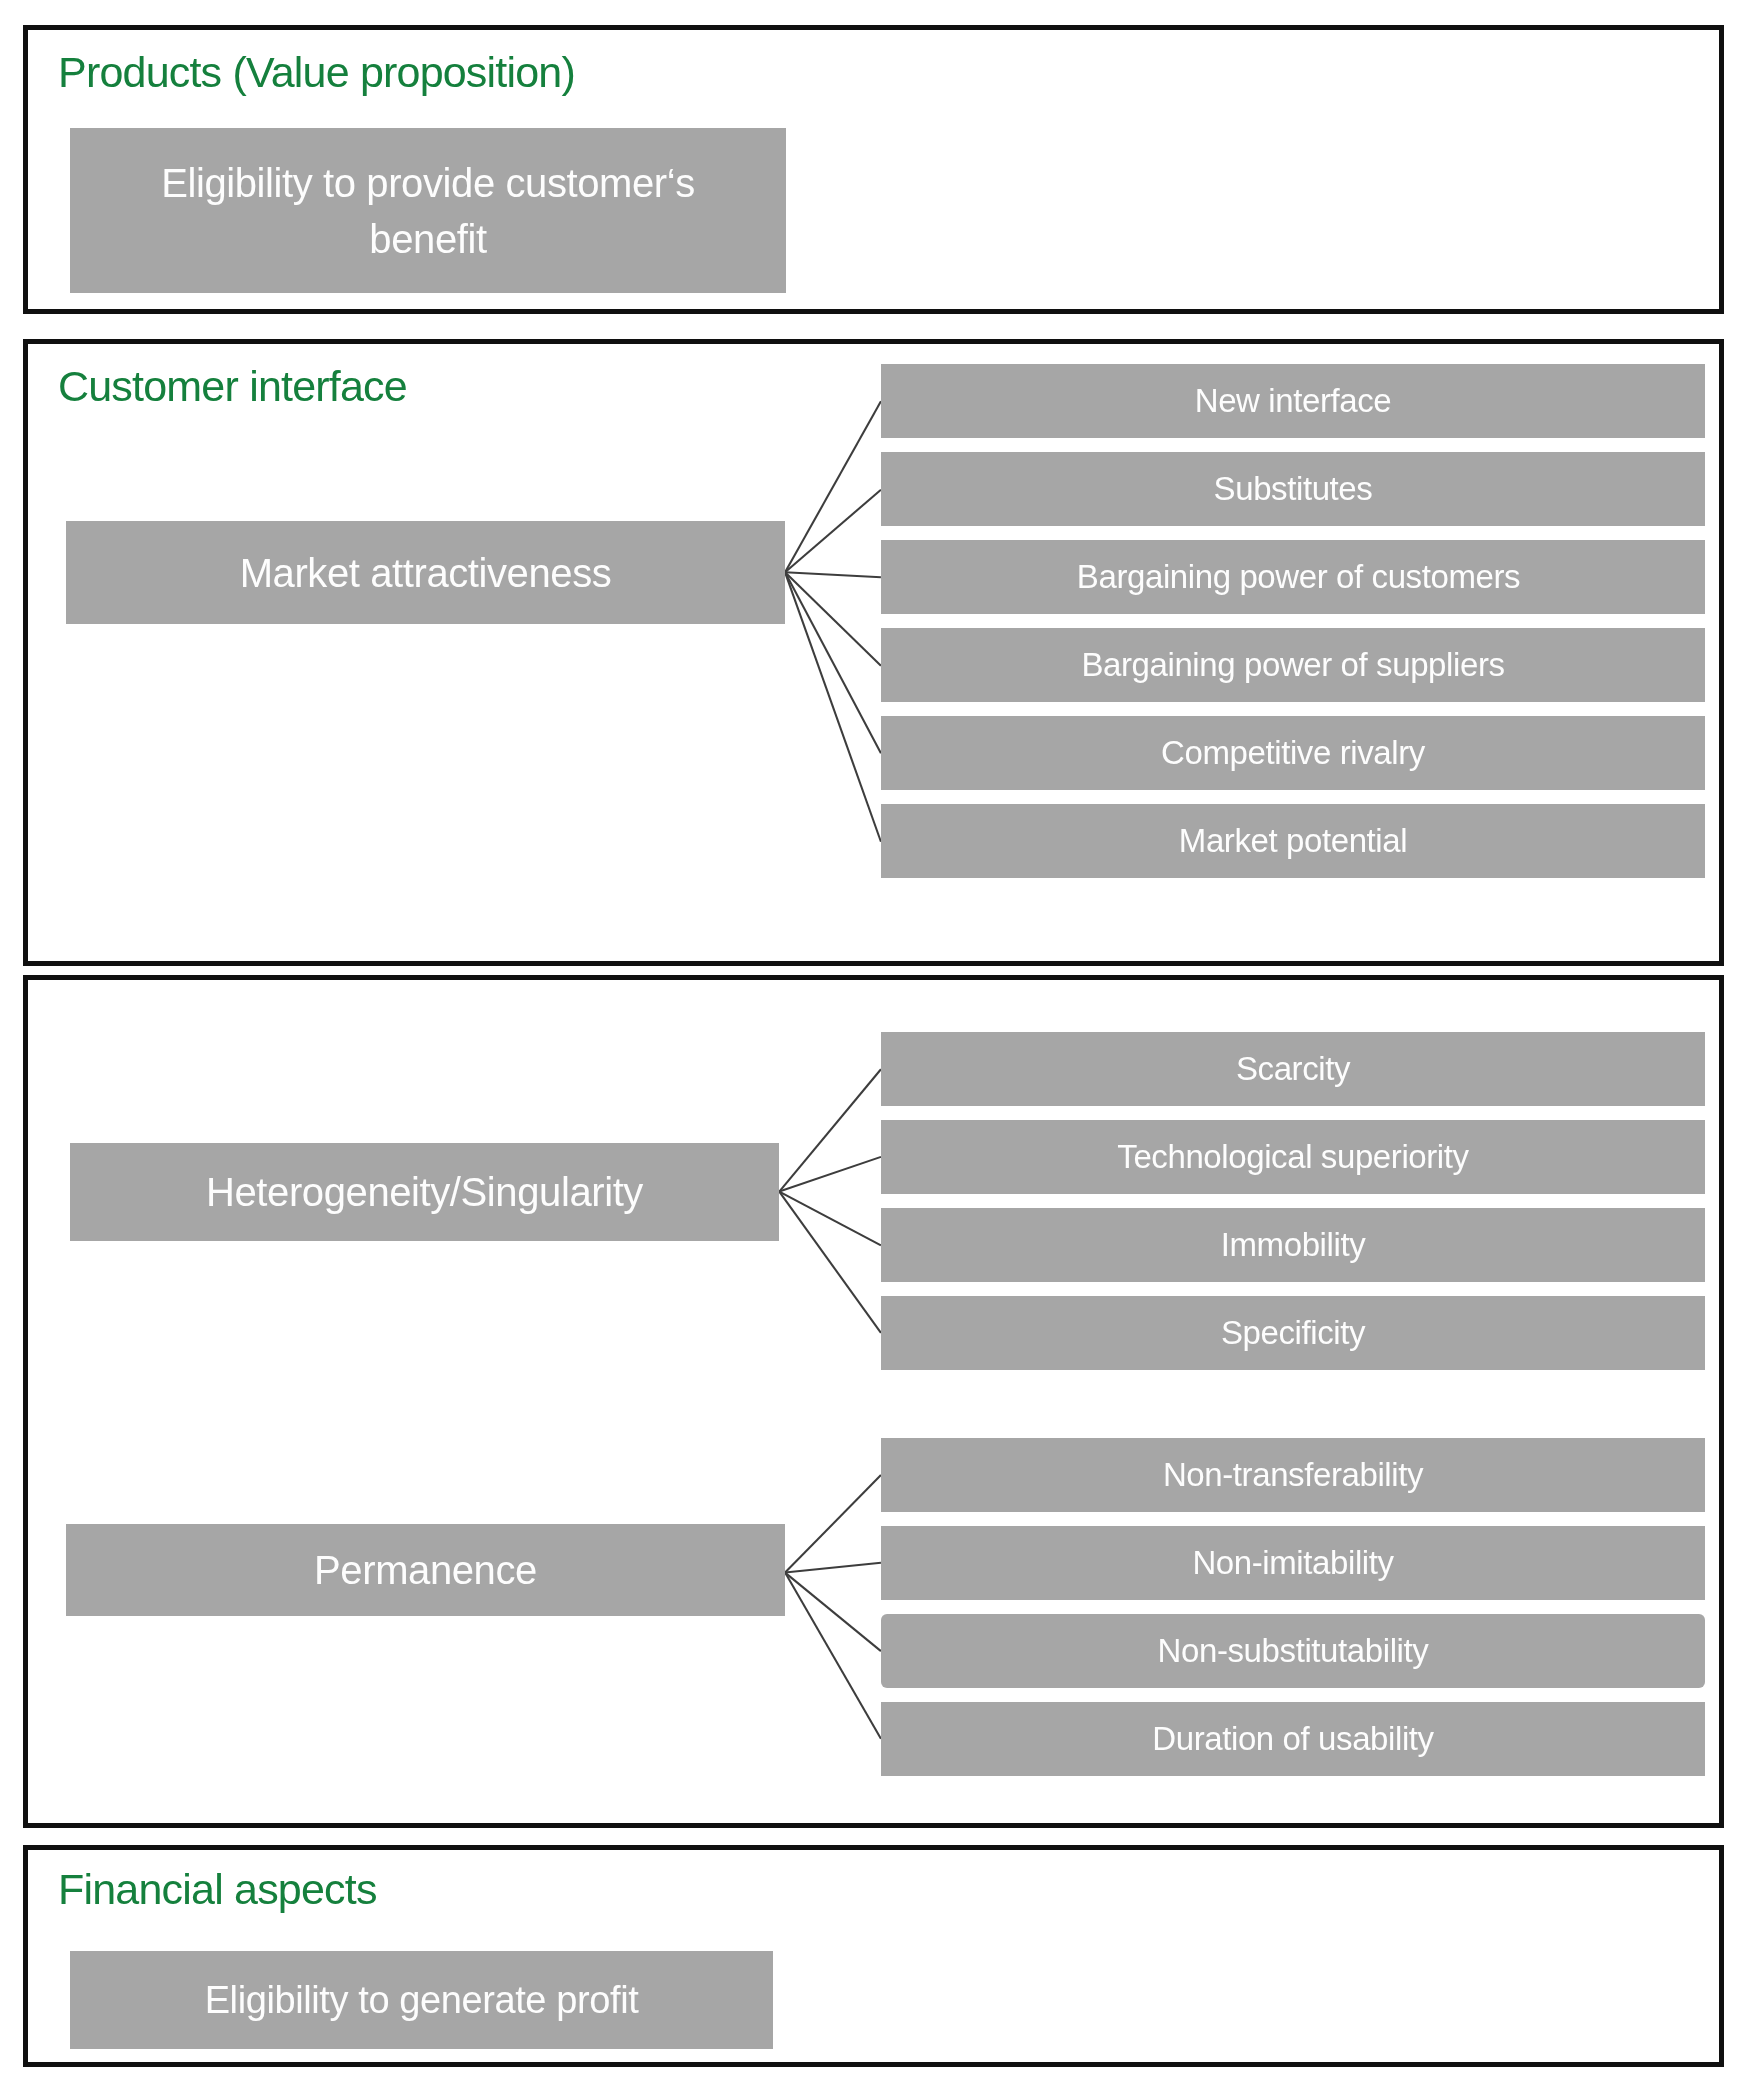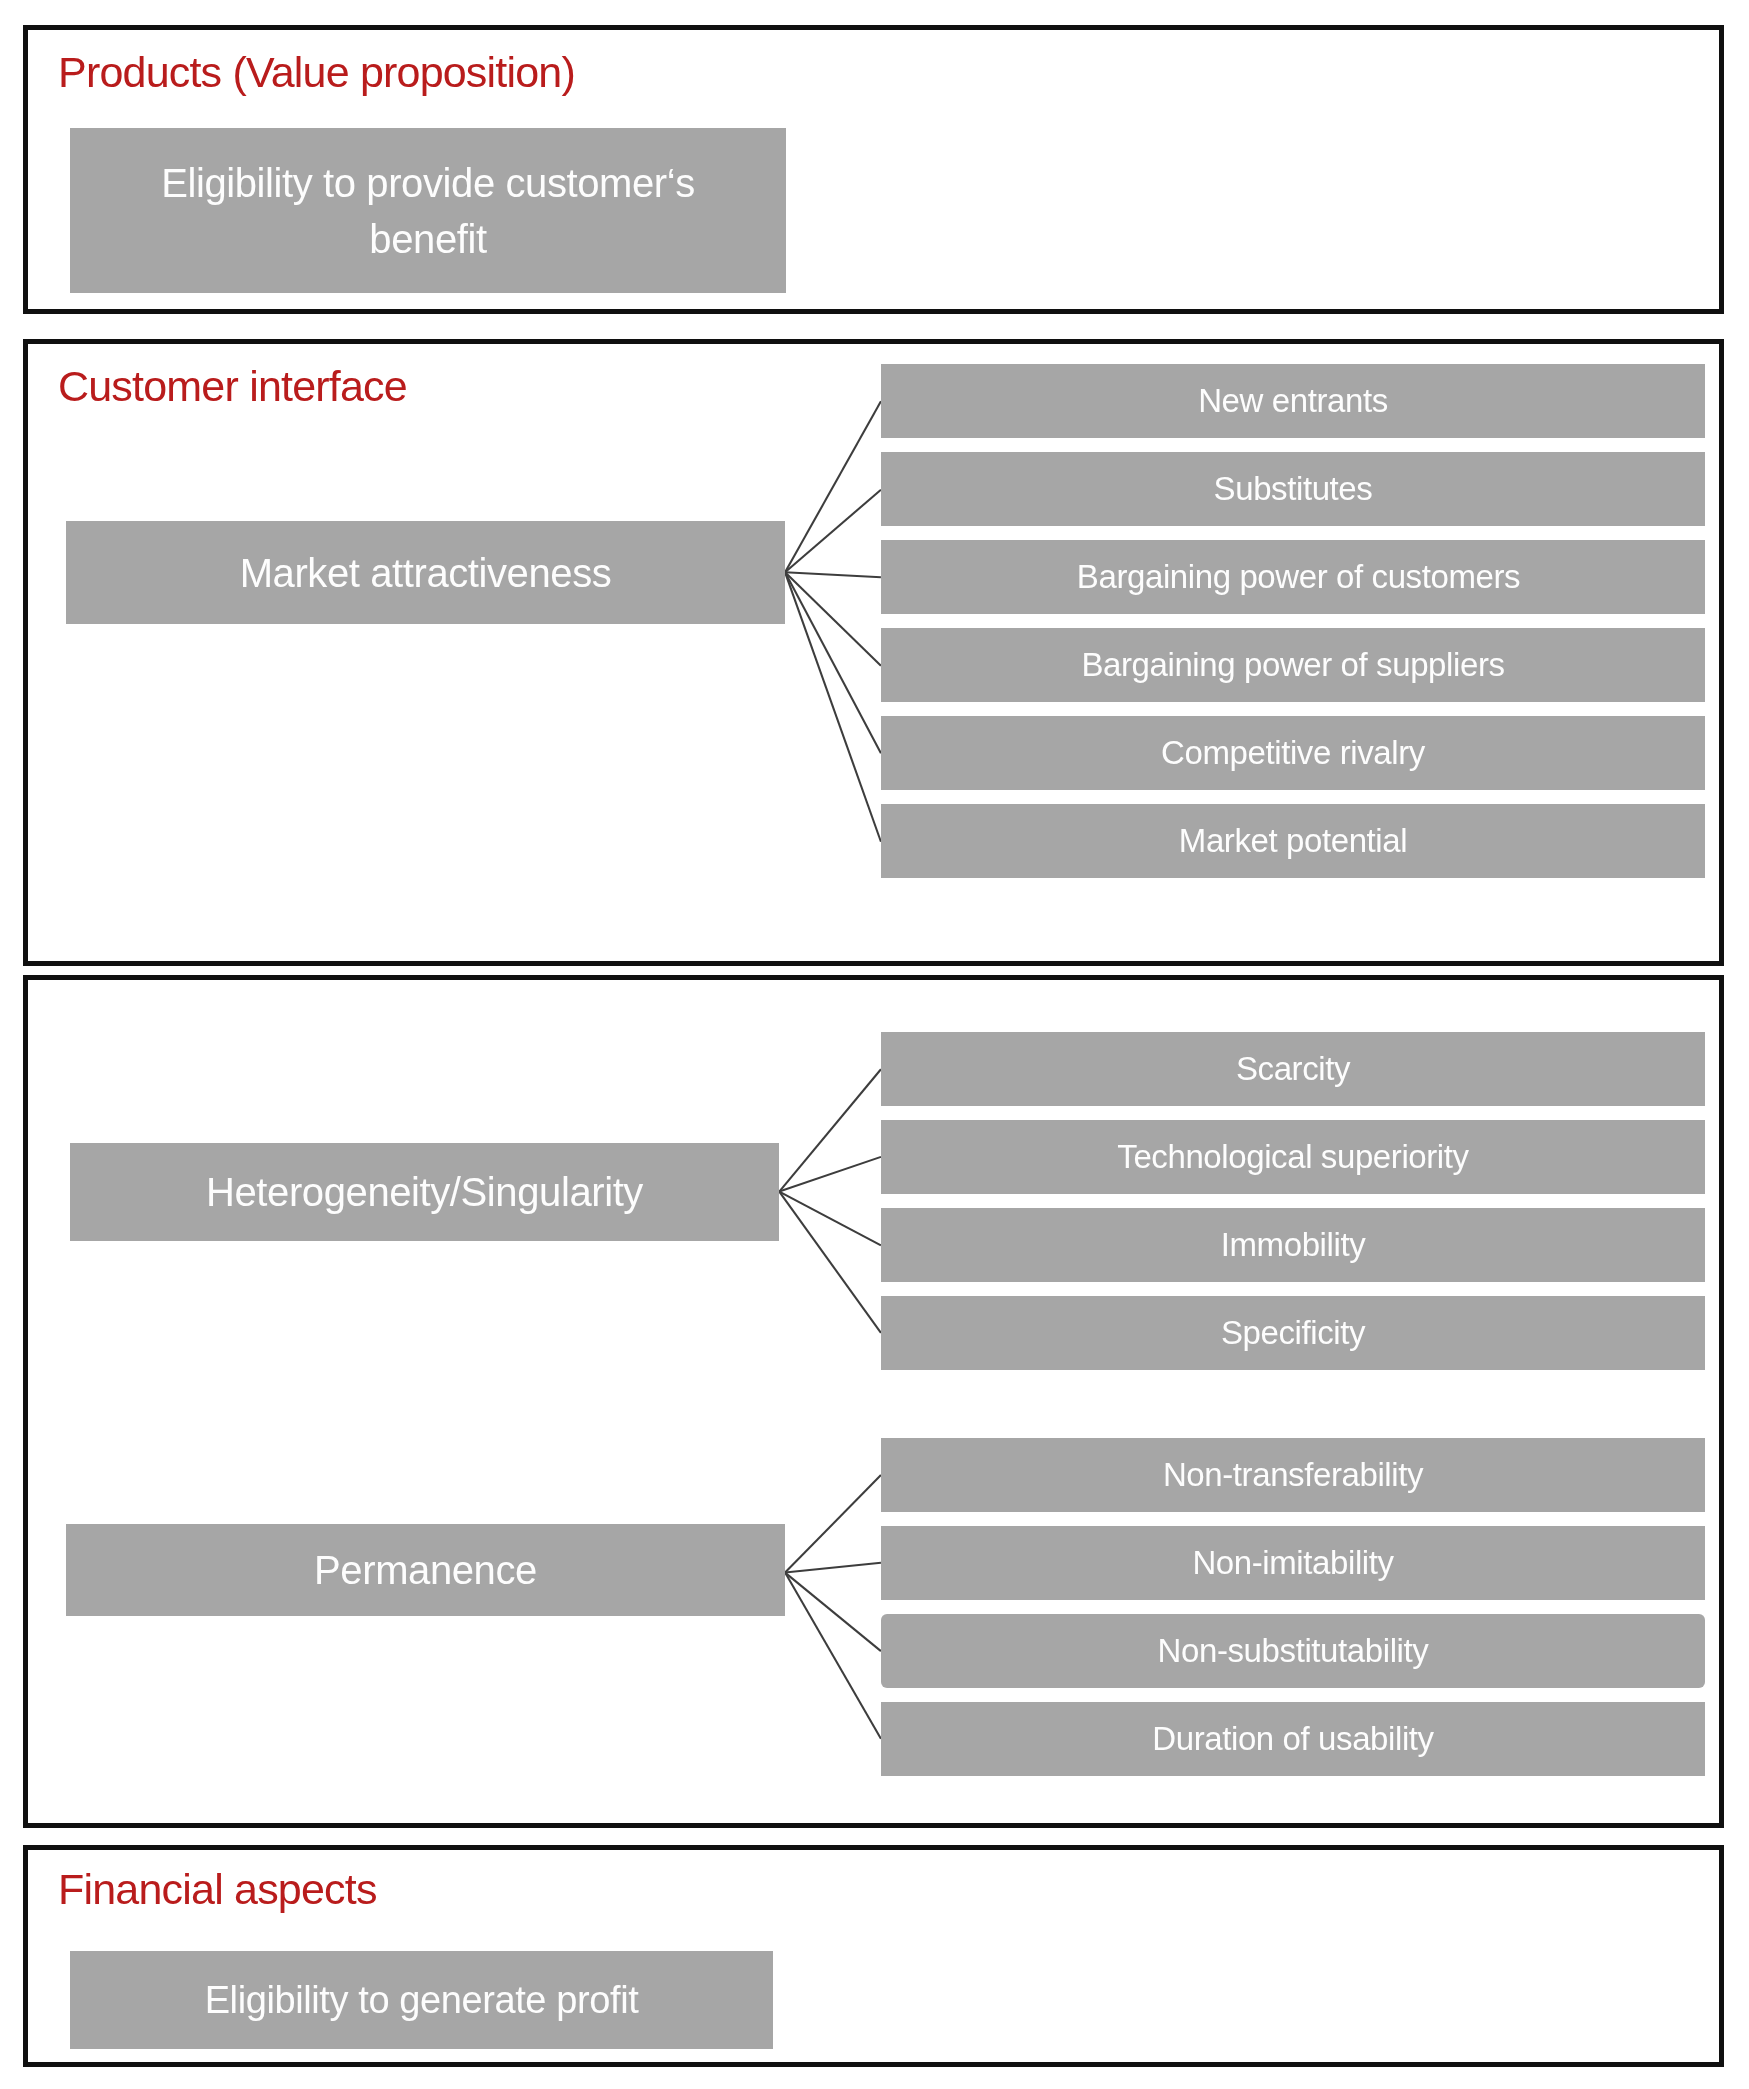--- a/index.html
+++ b/index.html
@@ -6,21 +6,21 @@
   .canvas{
     position:relative;width:1749px;height:2090px;background:#ffffff;
     font-family:"Liberation Sans", sans-serif;overflow:hidden;
   }
   .sec{
     position:absolute;left:23px;width:1701px;background:#ffffff;
     border:5px solid #101010;box-sizing:border-box;
   }
   .sec-title{
     position:absolute;left:30px;top:18px;margin:0;
-    font-size:43px;font-weight:400;letter-spacing:-0.8px;color:#b91c1c;
+    font-size:43px;font-weight:400;letter-spacing:-0.8px;color:#15803d;
     white-space:nowrap;
   }
   .gbox{
     position:absolute;background:#a6a6a6;color:#fdfdfd;
     display:flex;align-items:center;justify-content:center;
     text-align:center;box-sizing:border-box;letter-spacing:-0.4px;
   }
   .src{font-size:40px;line-height:1.3;}
   .tgt{font-size:33px;line-height:1.25;width:824px;height:74px;left:853px;}
   .wrap2{padding:0 66px;font-size:40px;line-height:1.4;}
@@ -45,21 +45,21 @@
       <line x1="916" y1="276" x2="1032" y2="282" stroke="#3d3d3d" stroke-width="2.5"></line>
       <line x1="916" y1="276" x2="1032" y2="389" stroke="#3d3d3d" stroke-width="2.5"></line>
       <line x1="916" y1="276" x2="1032" y2="495" stroke="#3d3d3d" stroke-width="2.5"></line>
       <line x1="916" y1="276" x2="1032" y2="602" stroke="#3d3d3d" stroke-width="2.5"></line>
     </svg>
     <h2 class="sec-title">Customer interface</h2>
     <div class="gbox src" style="left:38px;top:177px;width:719px;height:103px;">
       <span>Market attractiveness</span>
     </div>
     <div class="gbox tgt" style="top:20px;">
-        <span>New entrants</span>
+        <span>New interface</span>
       </div>
     <div class="gbox tgt" style="top:108px;">
         <span>Substitutes</span>
       </div>
     <div class="gbox tgt" style="top:196px;padding-left:11px;">
         <span>Bargaining power of customers</span>
       </div>
     <div class="gbox tgt" style="top:284px;">
         <span>Bargaining power of suppliers</span>
       </div>

